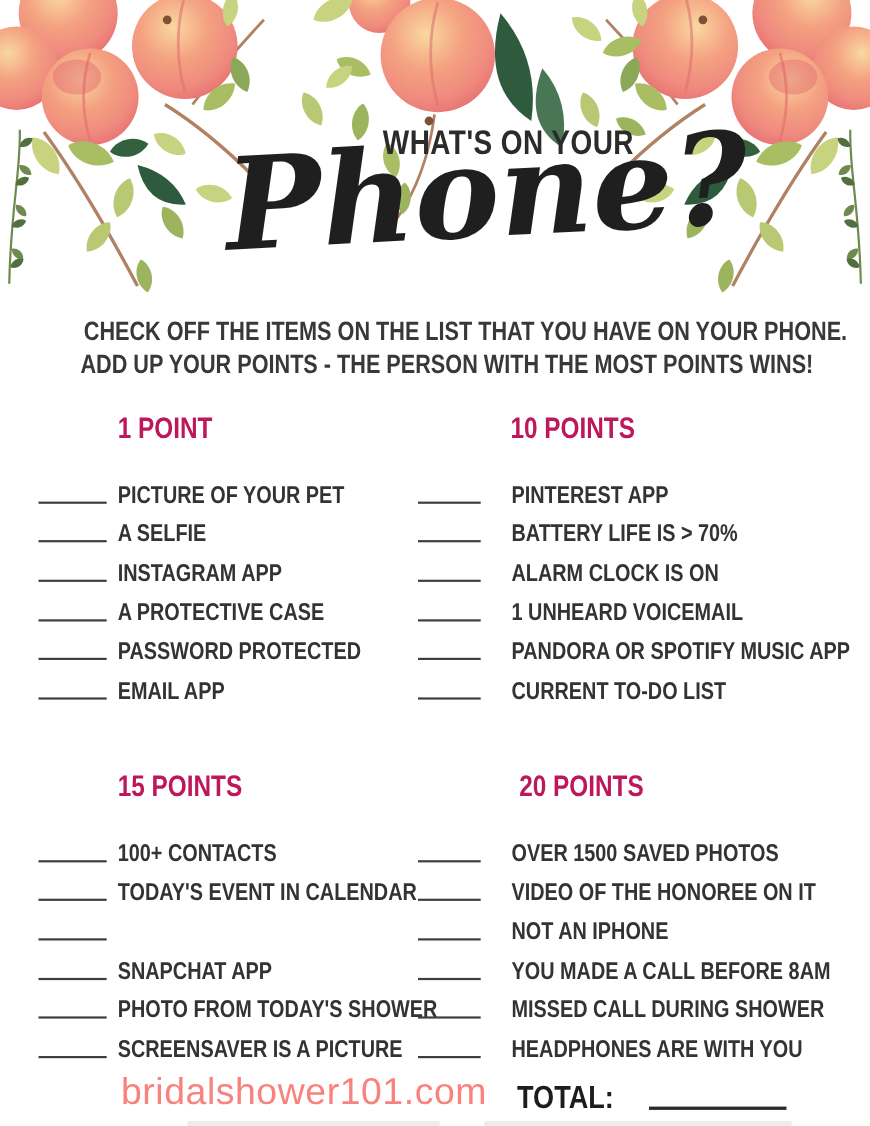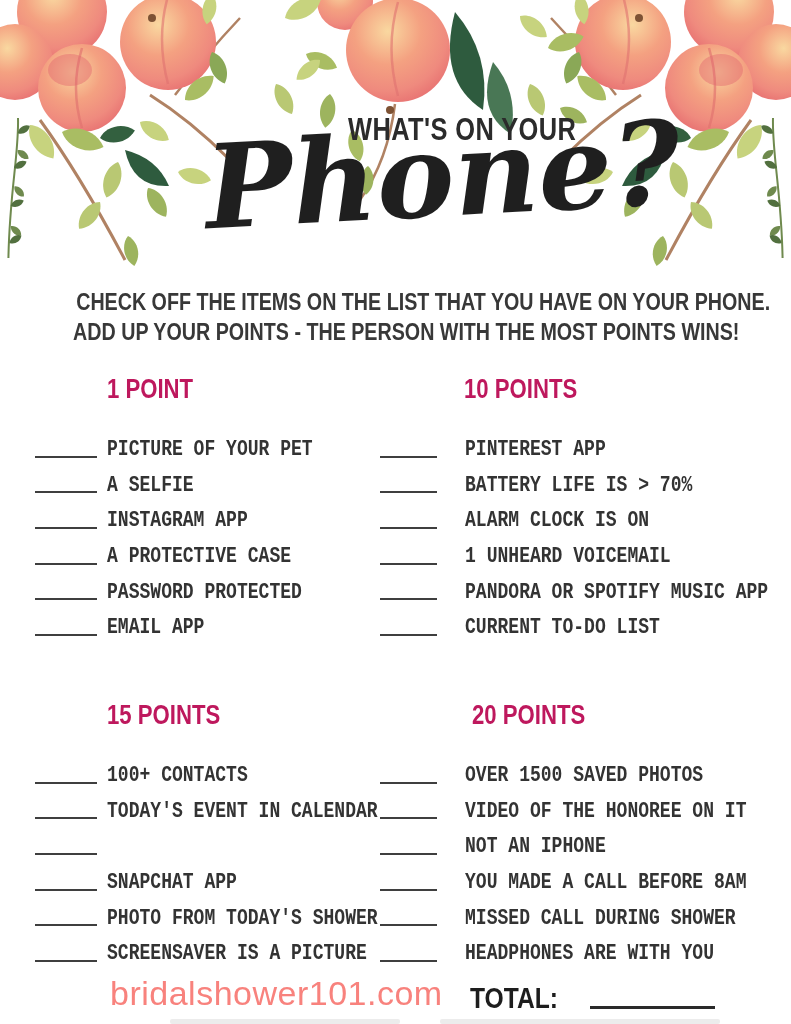--- a/index.html
+++ b/index.html
@@ -18,21 +18,21 @@
   .title-script{position:absolute;left:205px;top:112px;width:390px;text-align:center;
     font-family:"DejaVu Serif",serif;font-style:italic;font-weight:bold;
     font-size:116px;line-height:130px;color:#1f1f1f;transform:rotate(-3deg);}
 
   .instructions{position:absolute;left:0;top:287px;width:789px;text-align:center;
     font-size:24px;font-weight:bold;line-height:30px;color:#383838;}
 
   .section{position:absolute;}
   .sec-heading{height:30px;line-height:30px;font-size:27px;font-weight:bold;color:#be185d;}
   .rows{margin-top:28px;}
-  .row{display:flex;align-items:center;height:35.6px;font-family:Liberation Mono, monospace;}
+  .row{display:flex;align-items:center;height:35.6px;}
   .blank{display:inline-block;height:0;border-bottom:2px solid #3f3f3f;transform:translateY(7px);}
   .col-left .sec-heading{padding-left:72px;}
   .col-left .blank{width:62px;margin-right:10px;}
   .col-right .blank{width:57px;margin-right:28px;}
   .item-label{font-size:22px;font-weight:bold;color:#333333;}
 
   .website{position:absolute;left:110px;top:974px;font-size:34px;color:#f8827d;
     letter-spacing:.5px;text-decoration:none;}
   .total{position:absolute;left:470px;top:982px;display:flex;align-items:center;gap:12px;}
   .total-label{font-size:29px;font-weight:bold;color:#1d1d1d;

